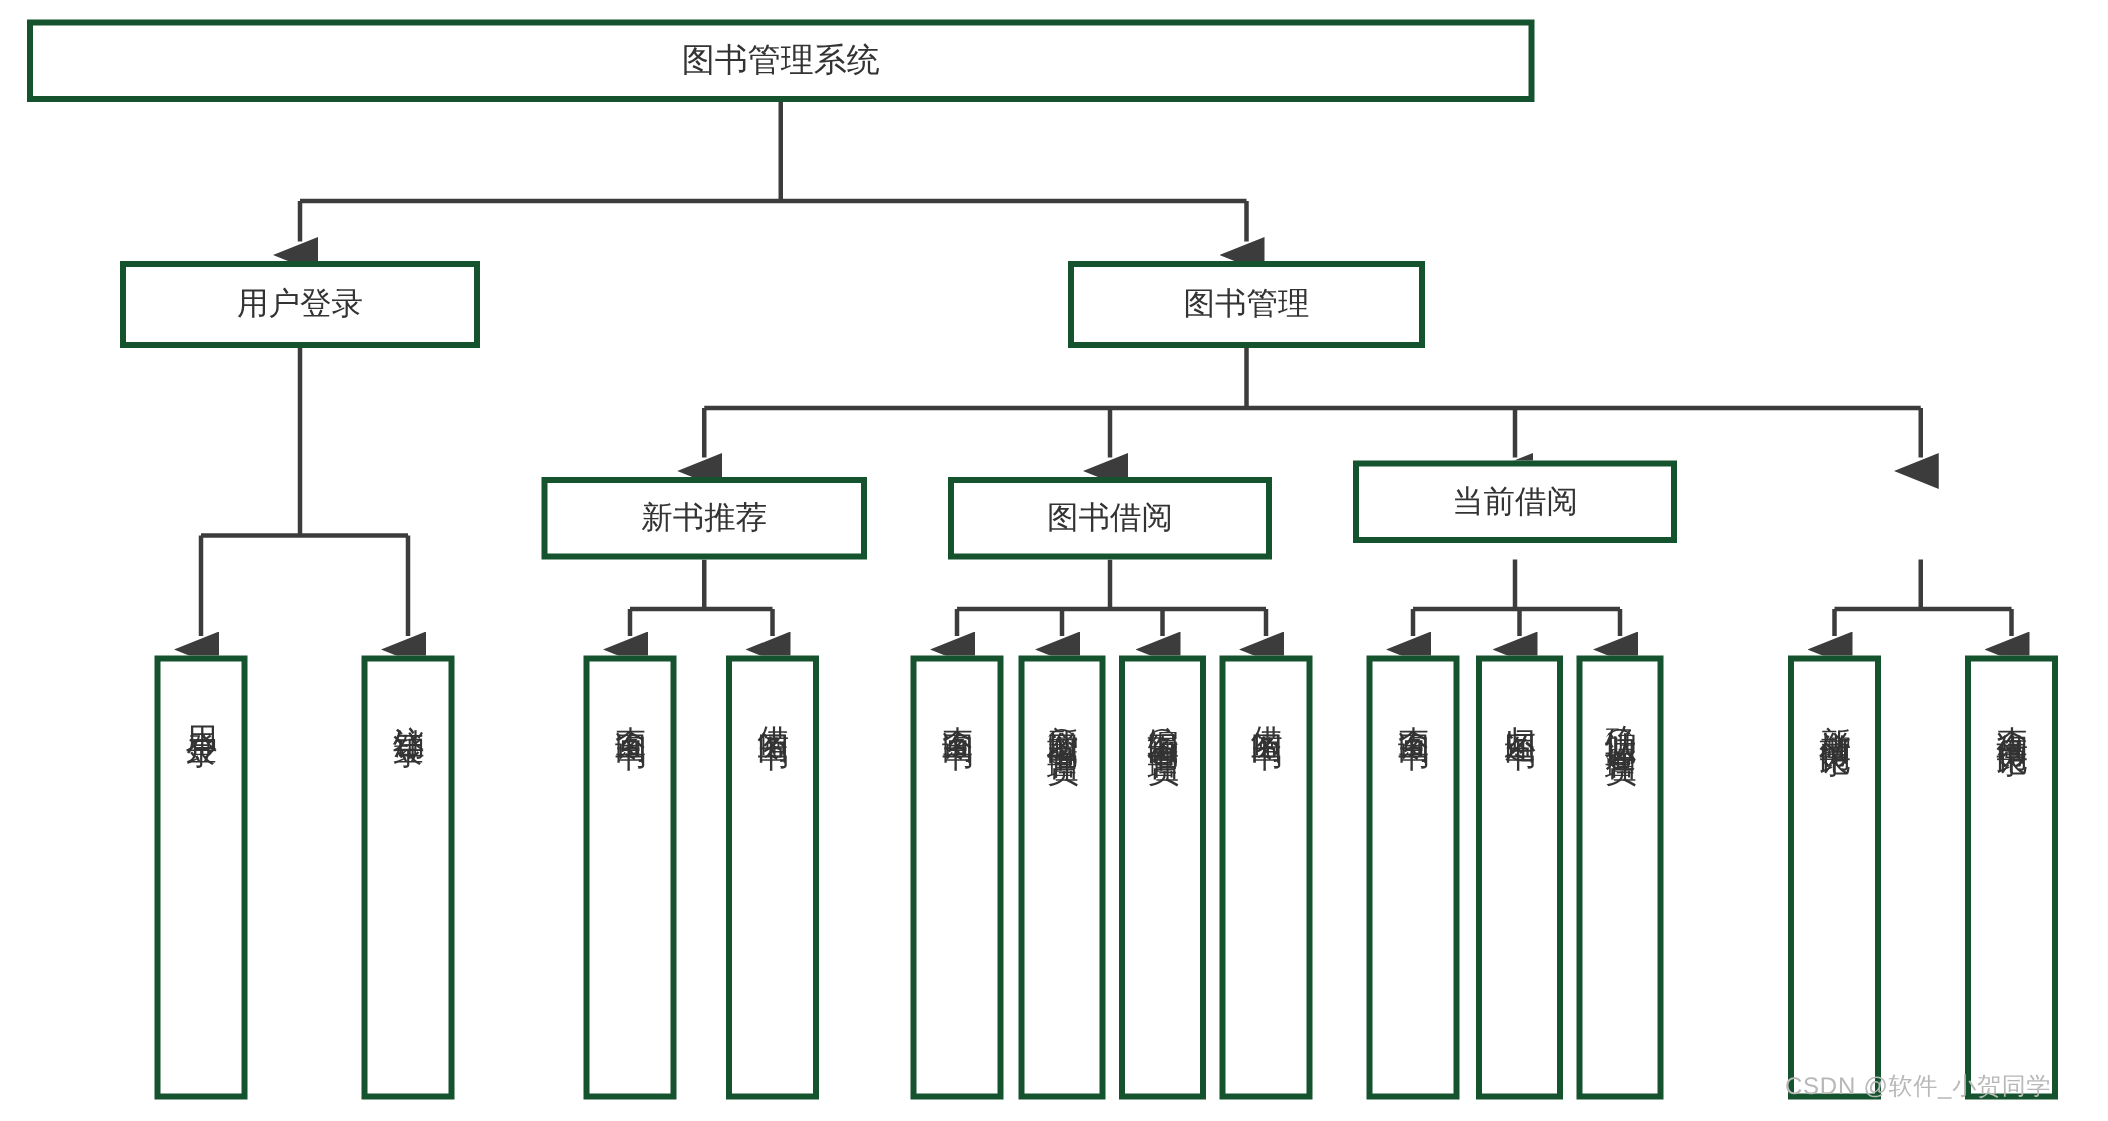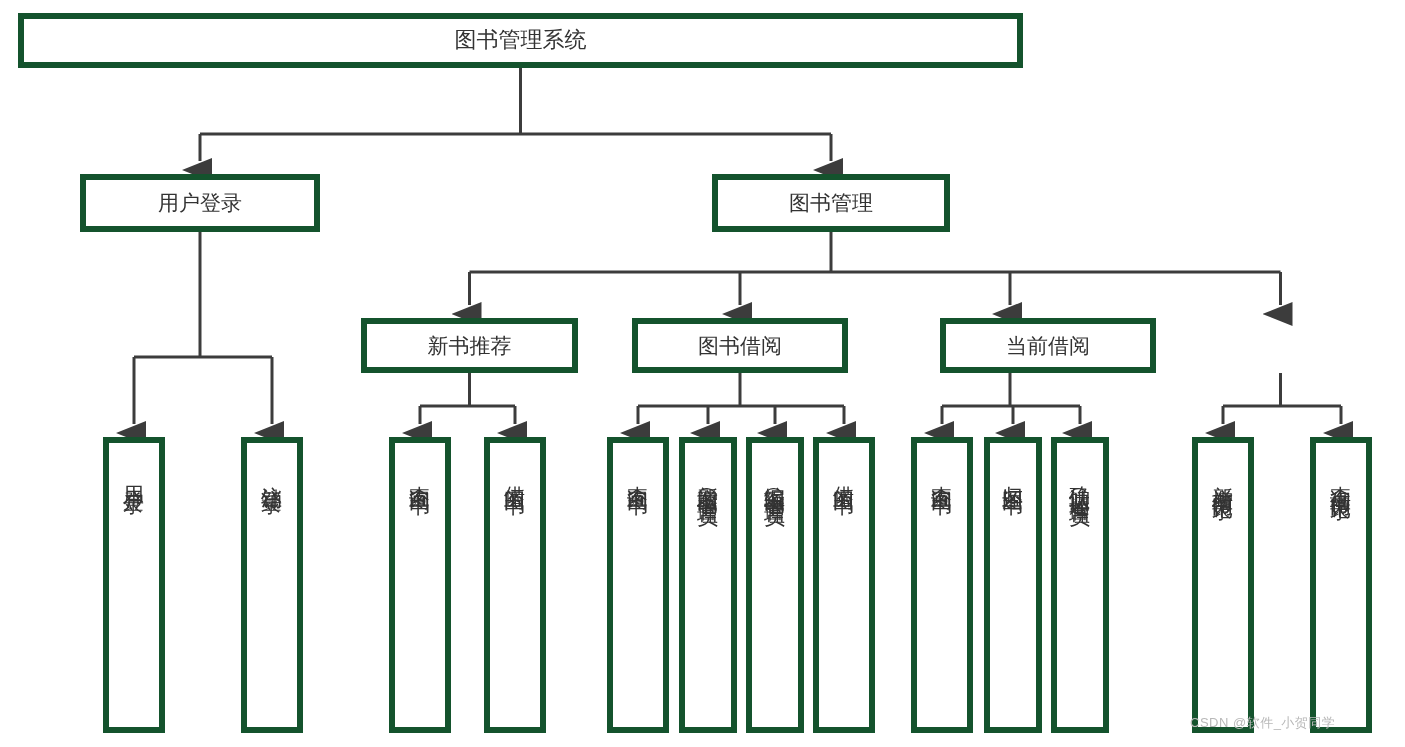--- a/index.html
+++ b/index.html
@@ -20,21 +20,21 @@
   #svg-layer {
     position: absolute;
     left: 0;
     top: 0;
     width: 1405px;
     height: 747px;
   }
   .node {
     position: absolute;
     box-sizing: border-box;
-    border: 6px solid #14532d;
+    border: 4px solid #14532d;
     background: #ffffff;
     display: flex;
     align-items: center;
     justify-content: center;
     color: #333333;
     z-index: 2;
   }
   .node-label {
     color: #333333;
     line-height: 1.12;
@@ -55,21 +55,21 @@
   .vert .node-label {
     writing-mode: vertical-rl;
     text-orientation: upright;
     font-size: 21px;
     letter-spacing: 3px;
     line-height: 1;
   }
   .watermark {
     position: absolute;
     color: #b8b8b8;
-    font-size: 13px;
+    font-size: 16px;
     letter-spacing: 0.5px;
     z-index: 3;
     white-space: pre;
     user-select: none;
   }
 </style>
 </head>
 <body>
 
 <div id="canvas">
@@ -127,21 +127,21 @@
   <div class="node horiz" style="left: 712px; top: 174px; width: 238px; height: 58px; align-items: center;">
     <span class="node-label">图书管理</span>
   </div>
 
   <div class="node horiz" style="left: 361px; top: 318px; width: 217px; height: 55px;">
     <span class="node-label">新书推荐</span>
   </div>
   <div class="node horiz" style="left: 632px; top: 318px; width: 216px; height: 55px;">
     <span class="node-label">图书借阅</span>
   </div>
-  <div class="node horiz" style="left: 902px; top: 318px; width: 216px; height: 55px; margin-left: 38px;">
+  <div class="node horiz" style="left: 902px; top: 307px; width: 216px; height: 55px;">
     <span class="node-label">当前借阅</span>
   </div>
 
   <div class="node vert" style="left: 103px; top: 437px; width: 62px; height: 296px;">
     <span class="node-label">用户登录</span>
   </div>
   <div class="node vert" style="left: 241px; top: 437px; width: 62px; height: 296px;">
     <span class="node-label">注销登录</span>
   </div>
   <div class="node vert" style="left: 389px; top: 437px; width: 62px; height: 296px;">

